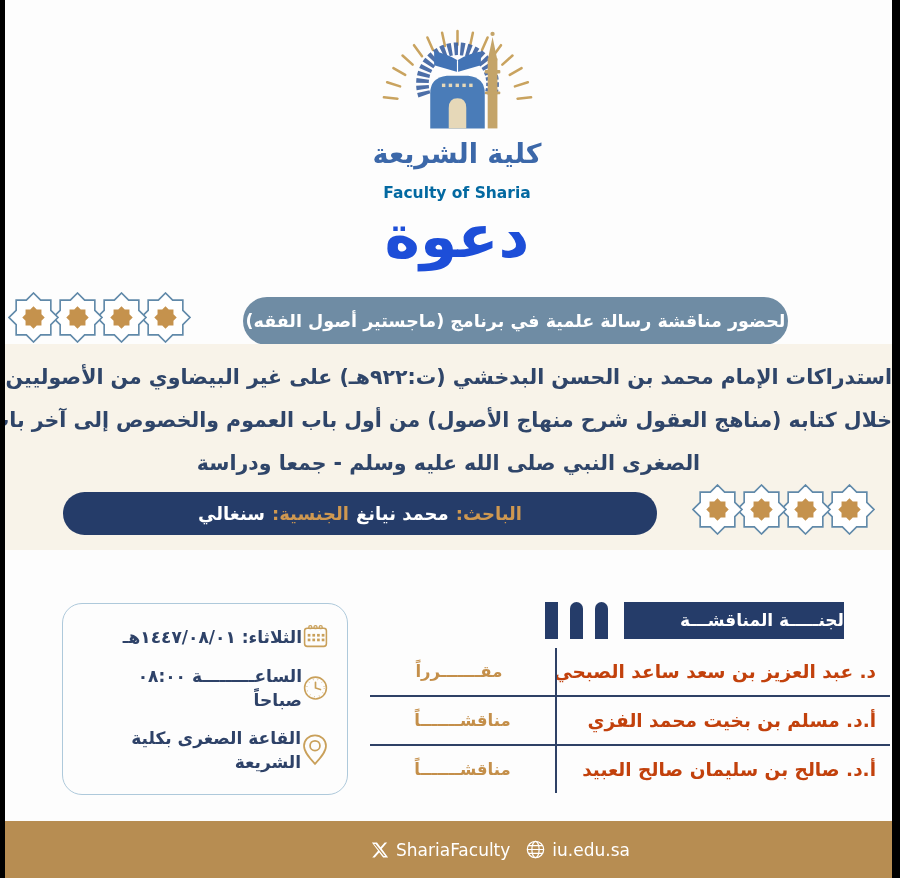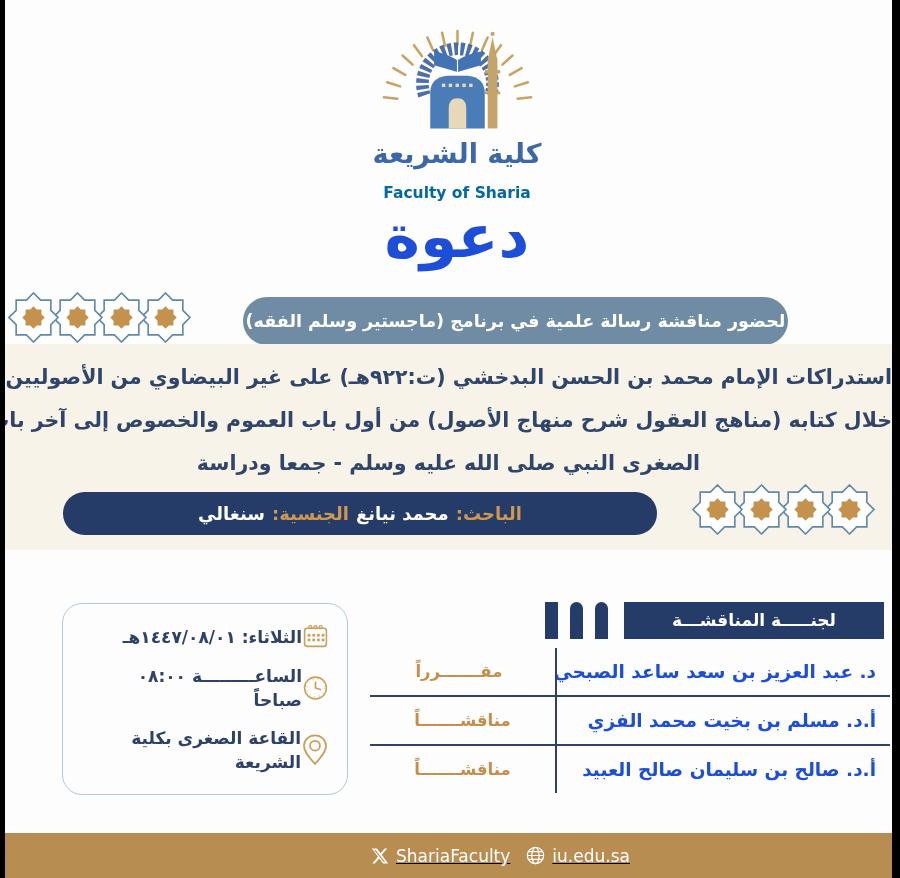--- a/index.html
+++ b/index.html
@@ -30,39 +30,39 @@
 
   .researcher-pill{position:absolute;left:58px;top:492px;width:594px;height:43px;border-radius:22px;
     background:#253c69;display:flex;align-items:center;justify-content:center;gap:7px;
     font-size:18px;font-weight:bold;color:#fff;white-space:nowrap;}
   .researcher-pill .gold{color:#cf9850;}
 
   
   .committee-bars{position:absolute;left:540px;top:602px;display:flex;gap:12px;}
   .bar{width:13px;height:37px;background:#253c69;}
   .bar.rounded{border-radius:7px 7px 0 0;}
-  .committee-header{position:absolute;left:619px;top:602px;width:260px;height:37px;background:#253c69;
-    color:#fff;font-size:17px;font-weight:bold;text-align:center;line-height:37px;}
+  .committee-header{position:absolute;left:619px;top:602px;width:220px;height:37px;background:#253c69;
+    color:#fff;font-size:17px;font-weight:bold;line-height:37px;}
   .committee-table{position:absolute;left:365px;top:648px;width:520px;}
   .m-row{display:flex;height:47px;align-items:center;}
   .m-row + .m-row{border-top:2px solid #2e4166;}
-  .m-name{flex:1;text-align:right;padding-left:6px;padding-right:14px;color:#1d4ed8;font-size:18.5px;font-weight:bold;white-space:nowrap;}
+  .m-name{flex:1;text-align:right;padding-left:6px;padding-right:14px;color:#c2410c;font-size:18.5px;font-weight:bold;white-space:nowrap;}
   .m-role{width:185px;text-align:center;color:#c48f4a;font-size:16.5px;font-weight:bold;white-space:nowrap;}
   .v-divider{position:absolute;left:185px;top:0;bottom:0;width:2px;background:#2e4166;}
 
   
   .info-box{position:absolute;left:57px;top:603px;width:286px;height:192px;border:1.6px solid #aec9db;
     border-radius:20px;box-sizing:border-box;display:flex;flex-direction:column;justify-content:space-evenly;
     padding:6px 18px;}
   .info-row{display:flex;align-items:center;gap:0;}
   .info-row .txt{color:#2e4268;font-size:17px;font-weight:bold;text-align:right;max-width:215px;line-height:24px;}
   .info-icon{flex:0 0 auto;}
 
   
-  .footer{position:absolute;left:0;bottom:0;width:887px;height:45px;background:#b78d52;text-decoration:underline;}
+  .footer{position:absolute;left:0;bottom:0;width:887px;height:57px;background:#b78d52;}
   .footer-inner{height:100%;display:flex;align-items:center;justify-content:center;gap:16px;
     transform:translateX(52px);color:#fff;font-size:17px;}
   .f-group{display:flex;align-items:center;gap:7px;}
   .f-faculty{font-weight:bold;margin-left:26px;white-space:nowrap;}
 </style>
 </head>
 <body>
 
 <div class="canvas">
 <div class="content">
@@ -124,21 +124,21 @@
     <svg class="star" viewBox="0 0 50 50">
           <polygon points="49,25 42,32 42,42 32,42 25,49 18,42 8,42 8,32 1,25 8,18 8,8 18,8 25,1 32,8 42,8 42,18" fill="#fff" stroke="#6089a9" stroke-width="1.6"></polygon>
           <polygon points="36,25 32.8,28.2 32.8,32.8 28.2,32.8 25,36 21.8,32.8 17.2,32.8 17.2,28.2 14,25 17.2,21.8 17.2,17.2 21.8,17.2 25,14 28.2,17.2 32.8,17.2 32.8,21.8" fill="#c5924d"></polygon>
         </svg>
     <svg class="star" viewBox="0 0 50 50">
           <polygon points="49,25 42,32 42,42 32,42 25,49 18,42 8,42 8,32 1,25 8,18 8,8 18,8 25,1 32,8 42,8 42,18" fill="#fff" stroke="#6089a9" stroke-width="1.6"></polygon>
           <polygon points="36,25 32.8,28.2 32.8,32.8 28.2,32.8 25,36 21.8,32.8 17.2,32.8 17.2,28.2 14,25 17.2,21.8 17.2,17.2 21.8,17.2 25,14 28.2,17.2 32.8,17.2 32.8,21.8" fill="#c5924d"></polygon>
         </svg>
   </div>
 
-  <div class="program-pill">لحضور مناقشة رسالة علمية في برنامج (ماجستير وسلم الفقه)</div>
+  <div class="program-pill">لحضور مناقشة رسالة علمية في برنامج (ماجستير أصول الفقه)</div>
 
   <div class="beige-band"></div>
 
   <div class="thesis">
     <div>استدراكات الإمام محمد بن الحسن البدخشي (ت:٩٢٢هـ) على غير البيضاوي من الأصوليين من</div>
     <div>خلال كتابه (مناهج العقول شرح منهاج الأصول) من أول باب العموم والخصوص إلى آخر باب</div>
     <div>الصغرى النبي صلى الله عليه وسلم - جمعا ودراسة</div>
   </div>
 
   <div class="researcher-pill">

